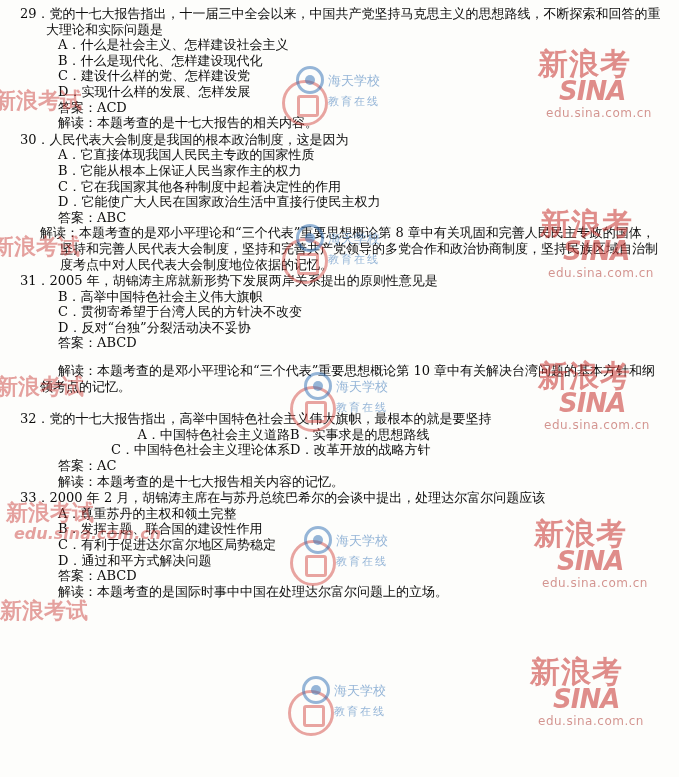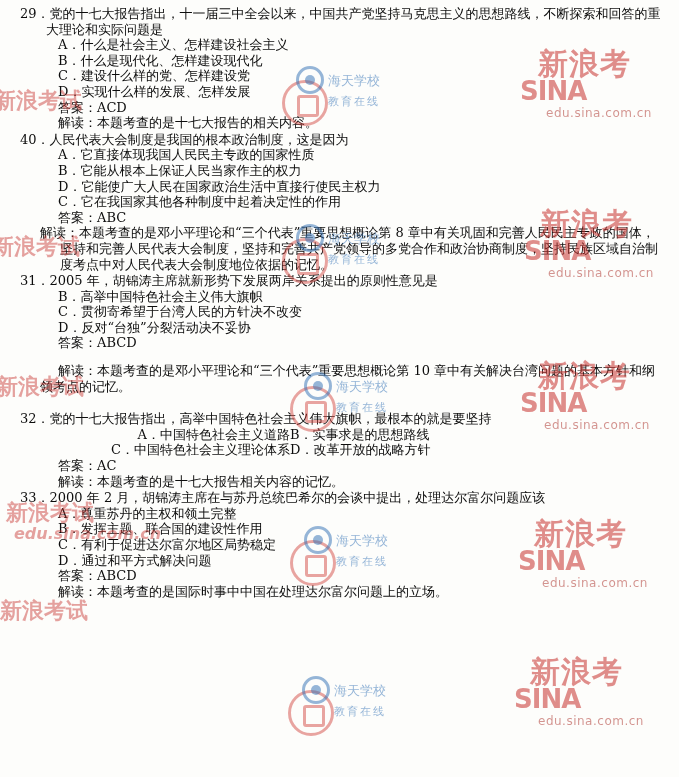--- a/index.html
+++ b/index.html
@@ -76,21 +76,23 @@
     color: #c8332f;
     opacity: 0.55;
     white-space: nowrap;
   }
   .wm-sina .big {
     font-size: 30px;
     letter-spacing: 1px;
   }
   .wm-sina .lat {
     font-size: 26px;
+    font-style: italic;
     letter-spacing: -1px;
+    margin-left: 39px;
   }
   .wm-url {
     font-family: "DejaVu Sans", "Liberation Sans", sans-serif;
     font-size: 12px;
     color: #b8504a;
     opacity: 0.6;
     letter-spacing: 0.5px;
     white-space: nowrap;
   }
   .wm-seal {
@@ -265,25 +267,25 @@
       <span class="stem"><span>29．</span><span>党的十七大报告指出，十一届三中全会以来，中国共产党坚持马克思主义的思想路线，不断探索和回答的重大理论和实际问题是</span></span>
       <span class="opt">A．什么是社会主义、怎样建设社会主义</span>
       <span class="opt">B．什么是现代化、怎样建设现代化</span>
       <span class="opt">C．建设什么样的党、怎样建设党</span>
       <span class="opt">D．实现什么样的发展、怎样发展</span>
       <span class="ans"><span>答案：</span><span>ACD</span></span>
       <span class="explain-hang"><span>解读：</span><span>本题考查的是十七大报告的相关内容。</span></span>
     </div>
 
     <div class="q">
-      <span class="stem"><span>40．</span><span>人民代表大会制度是我国的根本政治制度，这是因为</span></span>
+      <span class="stem"><span>30．</span><span>人民代表大会制度是我国的根本政治制度，这是因为</span></span>
       <span class="opt">A．它直接体现我国人民民主专政的国家性质</span>
       <span class="opt">B．它能从根本上保证人民当家作主的权力</span>
+      <span class="opt">C．它在我国家其他各种制度中起着决定性的作用</span>
       <span class="opt">D．它能使广大人民在国家政治生活中直接行使民主权力</span>
-      <span class="opt">C．它在我国家其他各种制度中起着决定性的作用</span>
       <span class="ans"><span>答案：</span><span>ABC</span></span>
       <span class="explain-hang" style="text-indent:-20px; padding-left:40px;"><span>解读：</span><span>本题考查的是邓小平理论和“三个代表”重要思想概论第 8 章中有关巩固和完善人民民主专政的国体，坚持和完善人民代表大会制度，坚持和完善共产党领导的多党合作和政治协商制度，坚持民族区域自治制度考点中对人民代表大会制度地位依据的记忆。</span></span>
     </div>
 
     <div class="q">
       <span class="stem"><span>31．</span><span>2005 年，胡锦涛主席就新形势下发展两岸关系提出的原则性意见是</span></span>
       <span class="opt">B．高举中国特色社会主义伟大旗帜</span>
       <span class="opt">C．贯彻寄希望于台湾人民的方针决不改变</span>
       <span class="opt">D．反对“台独”分裂活动决不妥协</span>
       <span class="ans"><span>答案：</span><span>ABCD</span></span>

